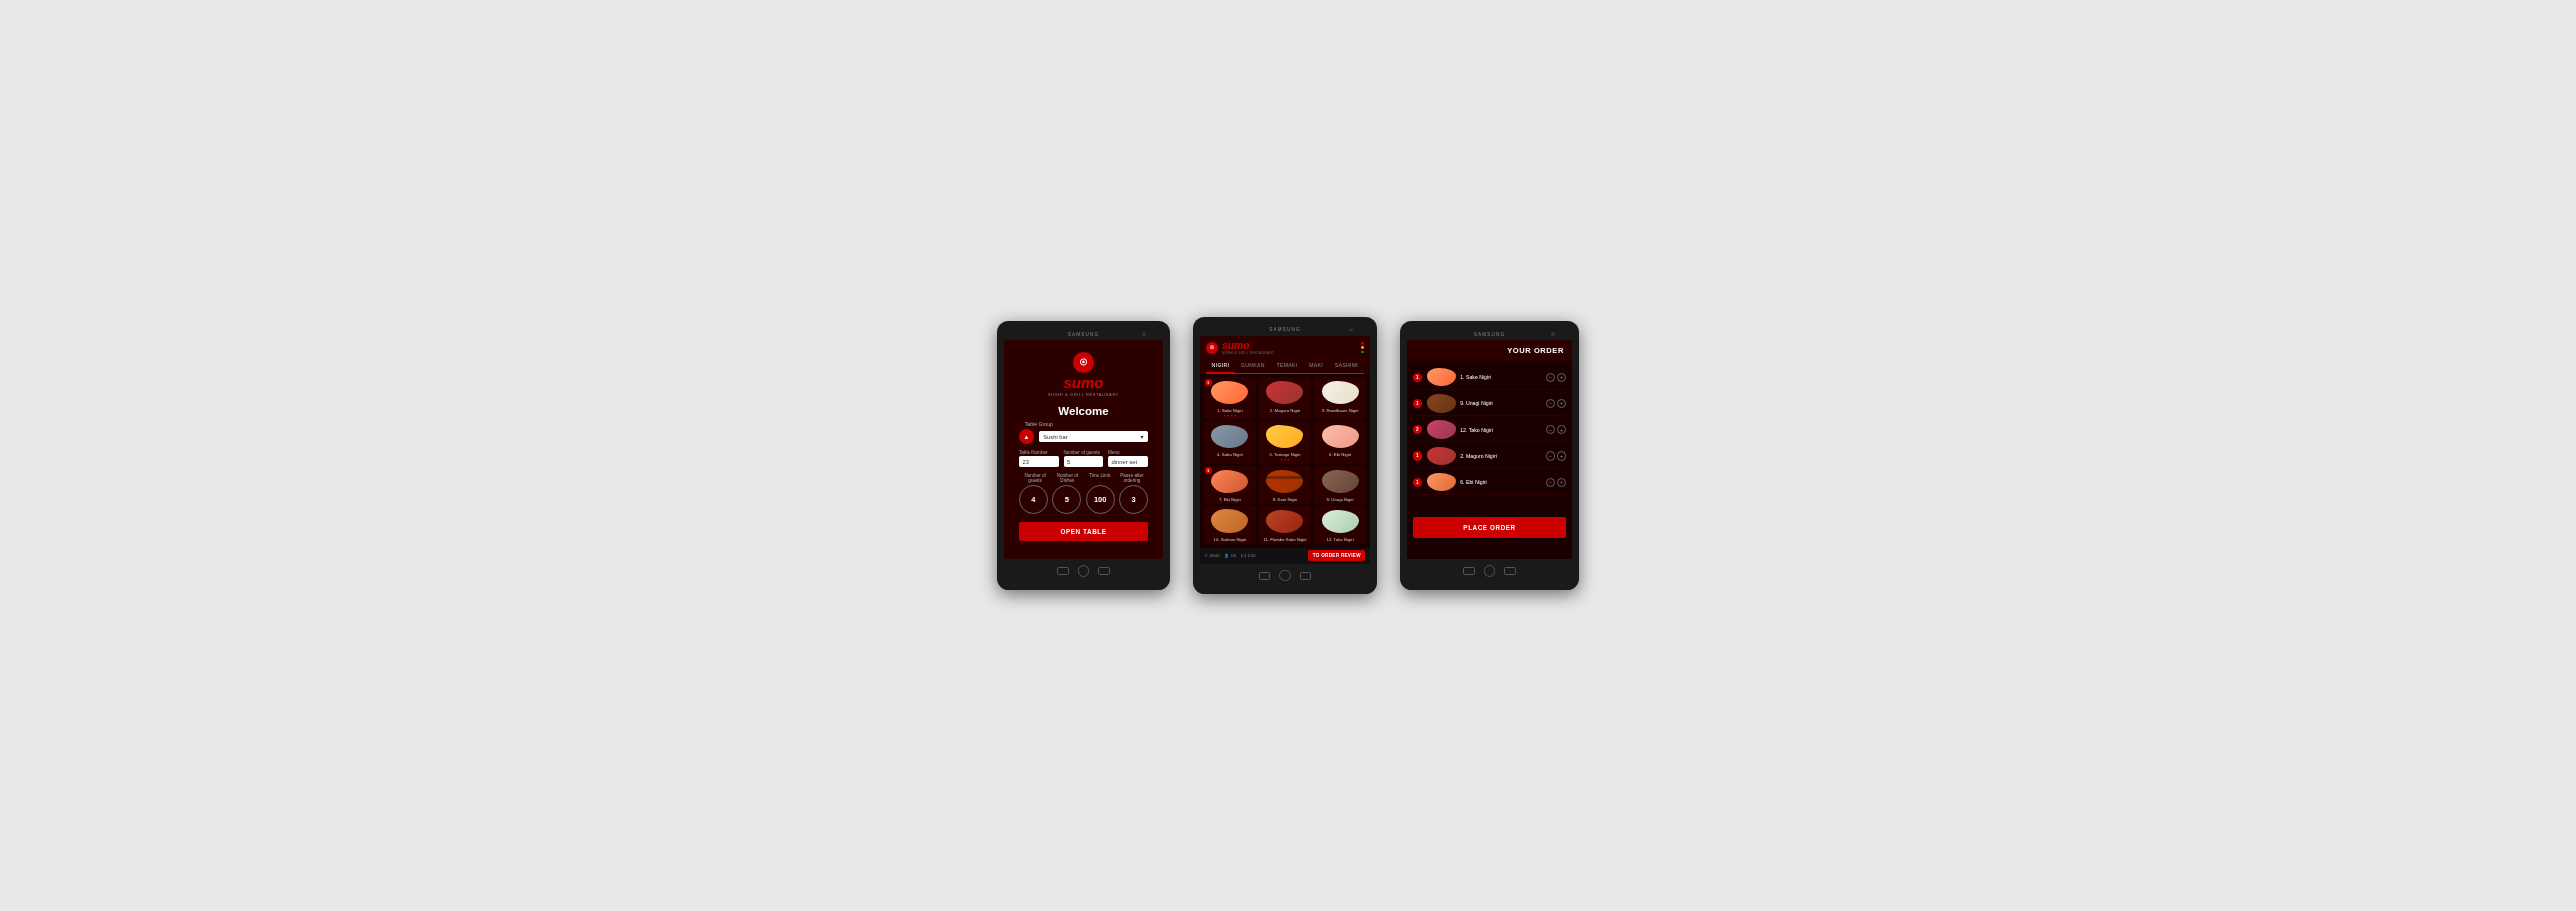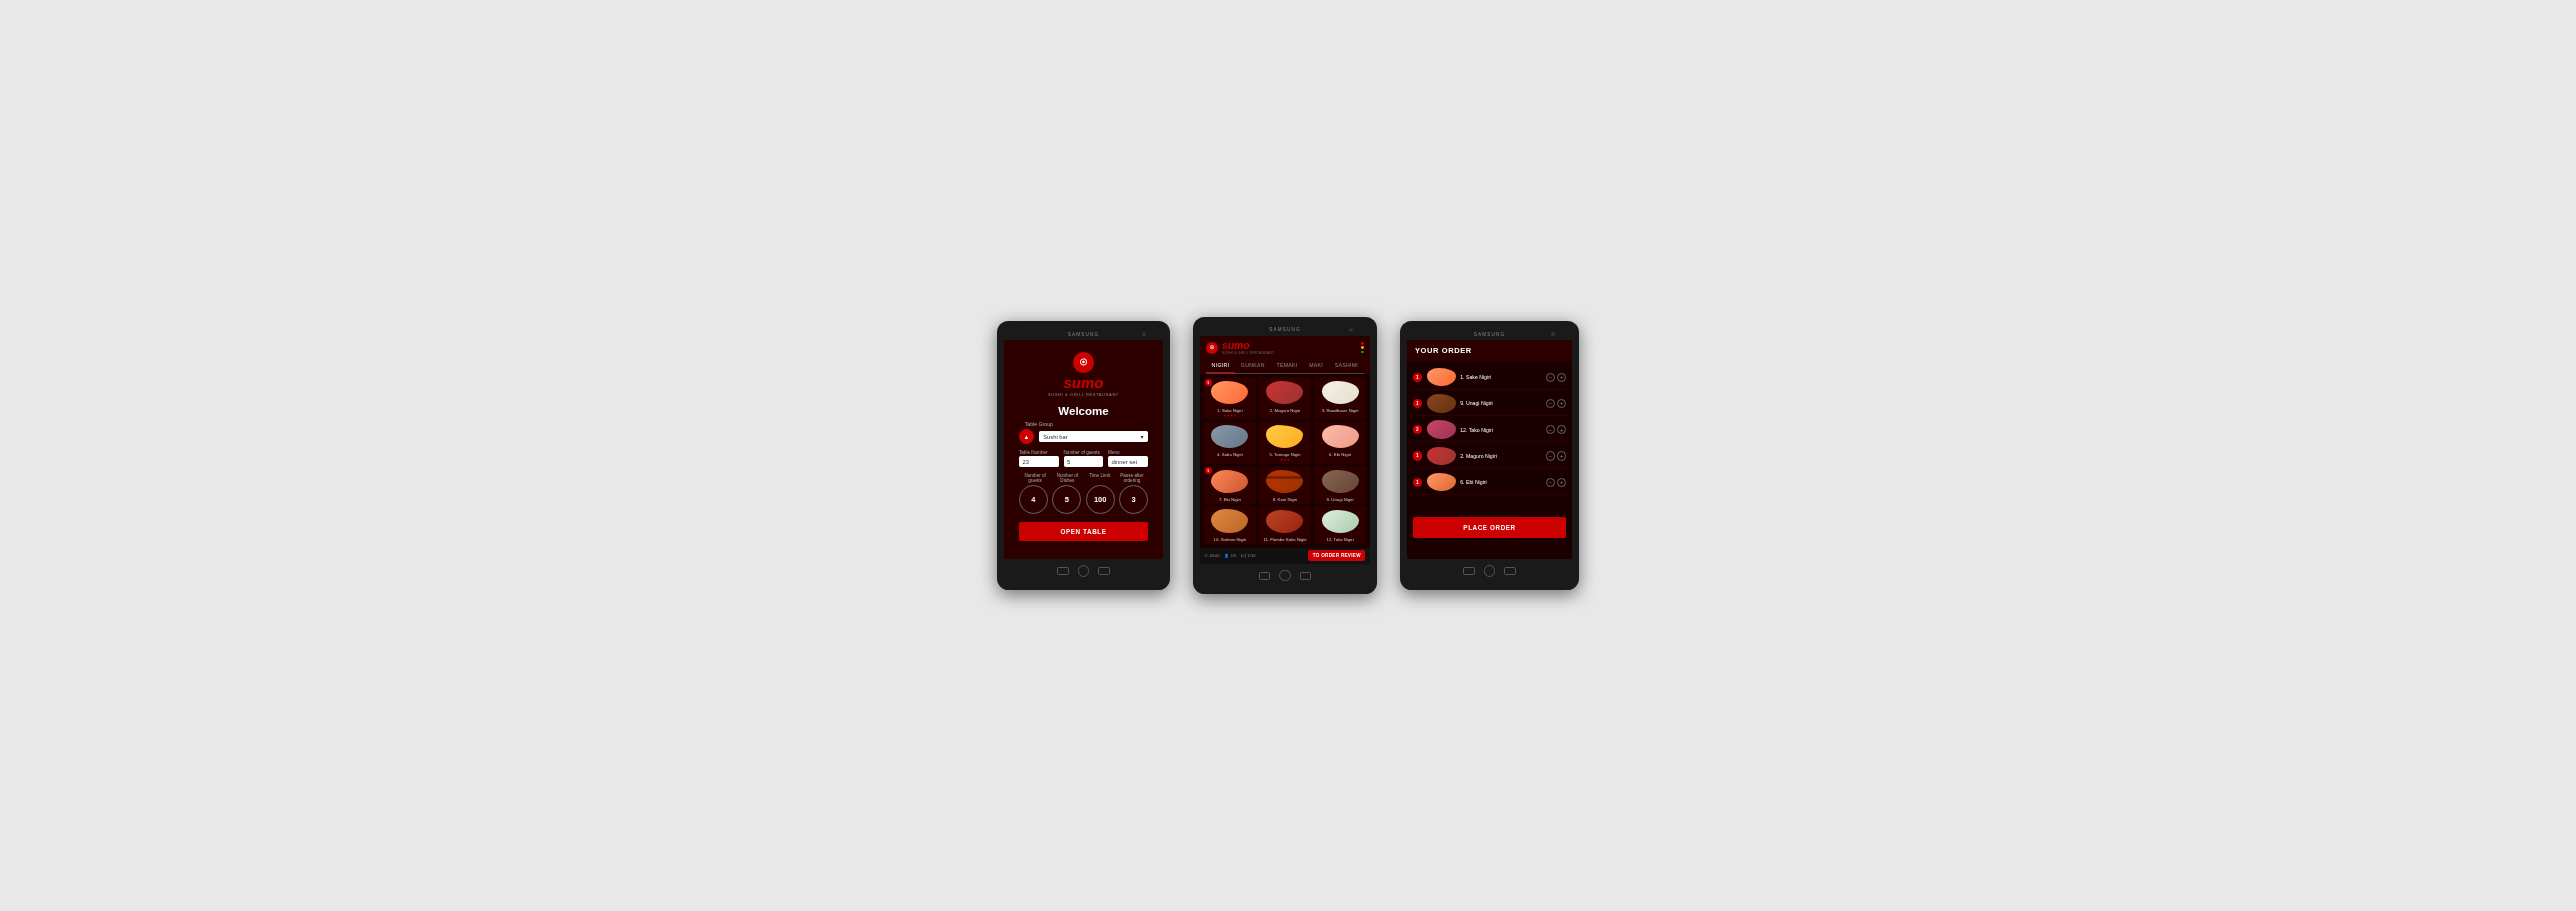--- a/index.html
+++ b/index.html
@@ -459,21 +459,21 @@
     }
 
     
     .screen3 {
       background: #1a0000;
       min-height: 219px;
     }
     .order-header {
       background: #2d0000;
       padding: 5.8px 8px;
-      text-align: left;
+      text-align: right;
     }
     .order-title {
       color: white;
       font-size: 7.5px;
       font-weight: bold;
       letter-spacing: 0.6px;
     }
     .order-list {
       padding: 4.6px 5.8px;
       display: flex;

